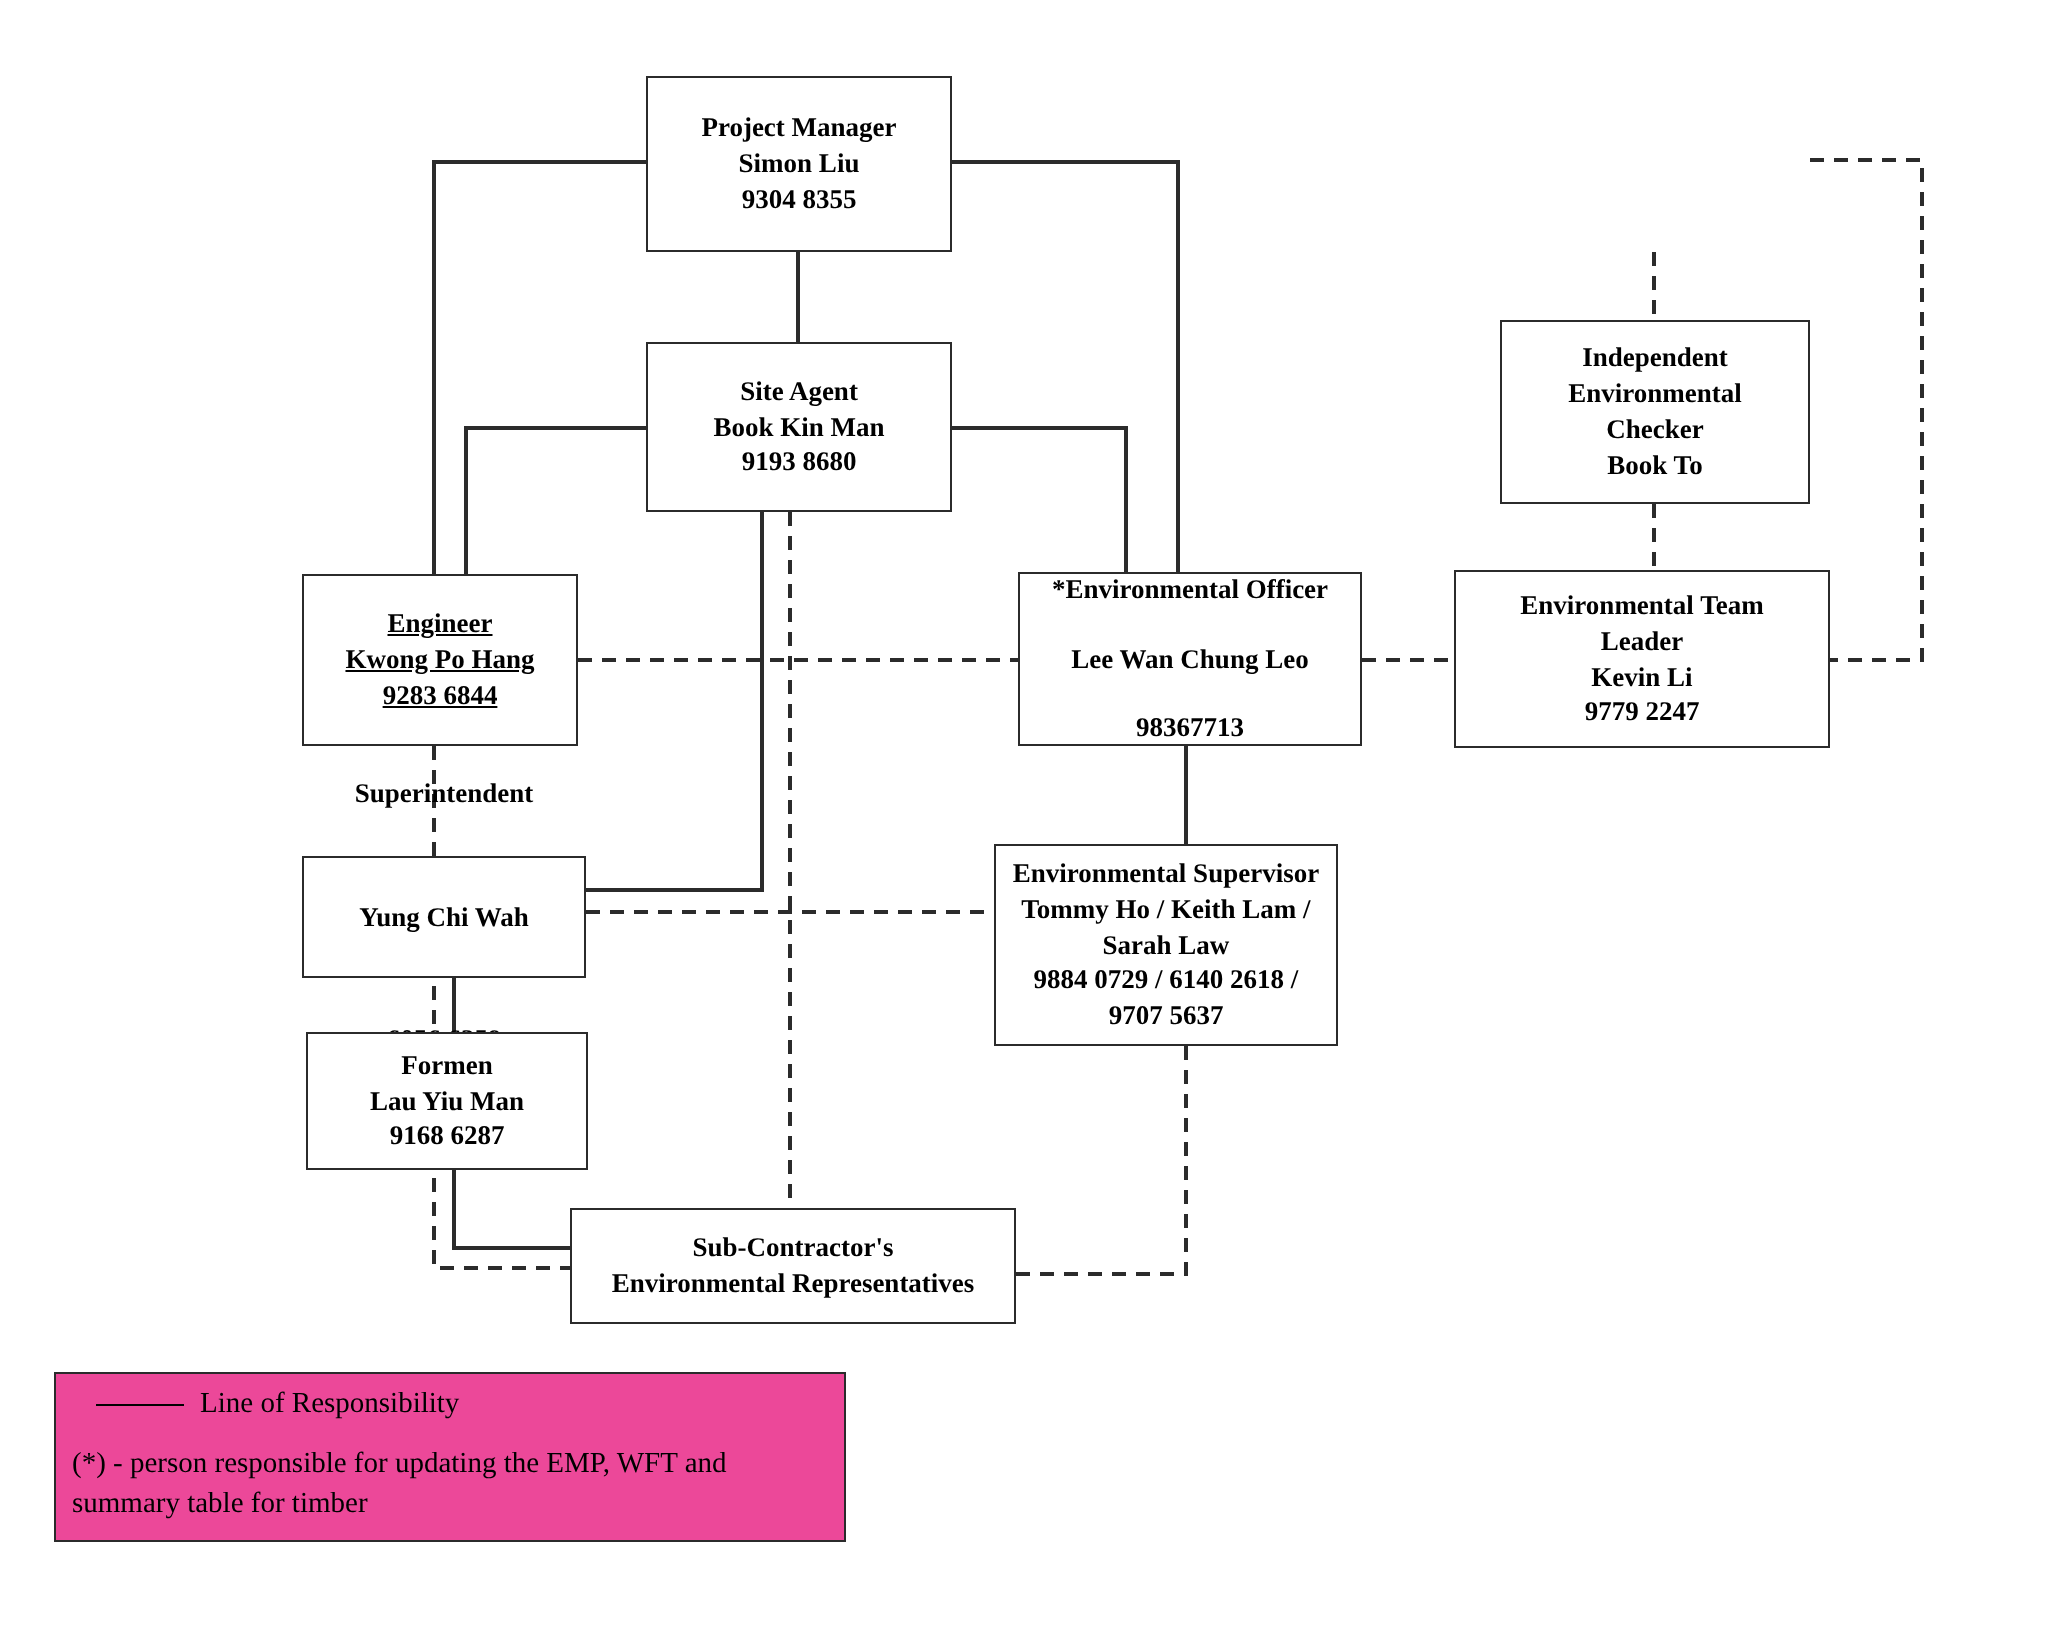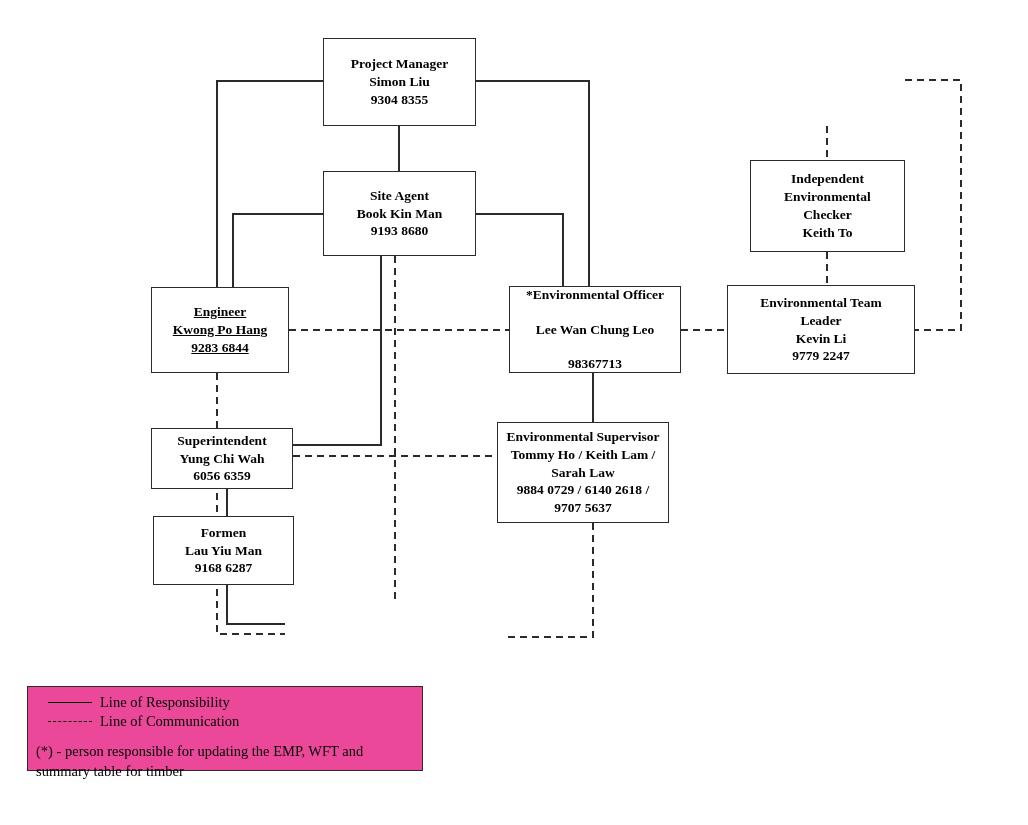--- a/index.html
+++ b/index.html
@@ -166,56 +166,54 @@
     <span class="ln">Leader</span>
     <span class="ln">Kevin Li</span>
     <span class="ln">9779 2247</span>
   </div>
 
 
   <div class="node" style="left:738px; top:160px; width:155px; height:92px;">
     <span class="ln">Independent</span>
     <span class="ln">Environmental</span>
     <span class="ln">Checker</span>
-    <span class="ln">Keith To</span>
-  </div>
-
-  <div class="node" style="left:139px; top:428px; width:142px; height:61px;">
+    <span class="ln">Book To</span>
+  </div>
+
+  <div class="node" style="left:139px; top:428px; width:142px; height:61px;gap:44px;">
     <span class="ln">Superintendent</span>
     <span class="ln">Yung Chi Wah</span>
     <span class="ln">6056 6359</span>
   </div>
 
   <div class="node" style="left:141px; top:516px; width:141px; height:69px;">
     <span class="ln">Formen</span>
     <span class="ln">Lau Yiu Man</span>
     <span class="ln">9168 6287</span>
   </div>
 
   <div class="node" style="left:485px; top:422px; width:172px; height:101px;">
     <span class="ln">Environmental Supervisor</span>
     <span class="ln">Tommy Ho / Keith Lam /</span>
     <span class="ln">Sarah Law</span>
     <span class="ln">9884 0729 / 6140 2618 /</span>
     <span class="ln">9707 5637</span>
   </div>
 
+  <div class="node" style="left:273px; top:604px; width:223px; height:58px;">
+    <span class="ln">Sub-Contractor's</span>
+    <span class="ln">Environmental Representatives</span>
+  </div>
 
   <div class="legend-box" style="left:15px; top:686px; width:396px; height:85px;">
 
     <div class="legend-row">
       <span class="legend-swatch">
         <span class="swatch-solid"></span>
       </span>
       <span class="legend-label">Line of Responsibility</span>
     </div>
 
-    <div class="legend-row">
-      <span class="legend-swatch">
-        <span class="swatch-dashed"></span>
-      </span>
-      <span class="legend-label">Line of Communication</span>
-    </div>
 
     <div class="legend-note">(*) - person responsible for updating the EMP, WFT and summary table for timber</div>
   </div>
 
 </div>
 
 </body></html>

